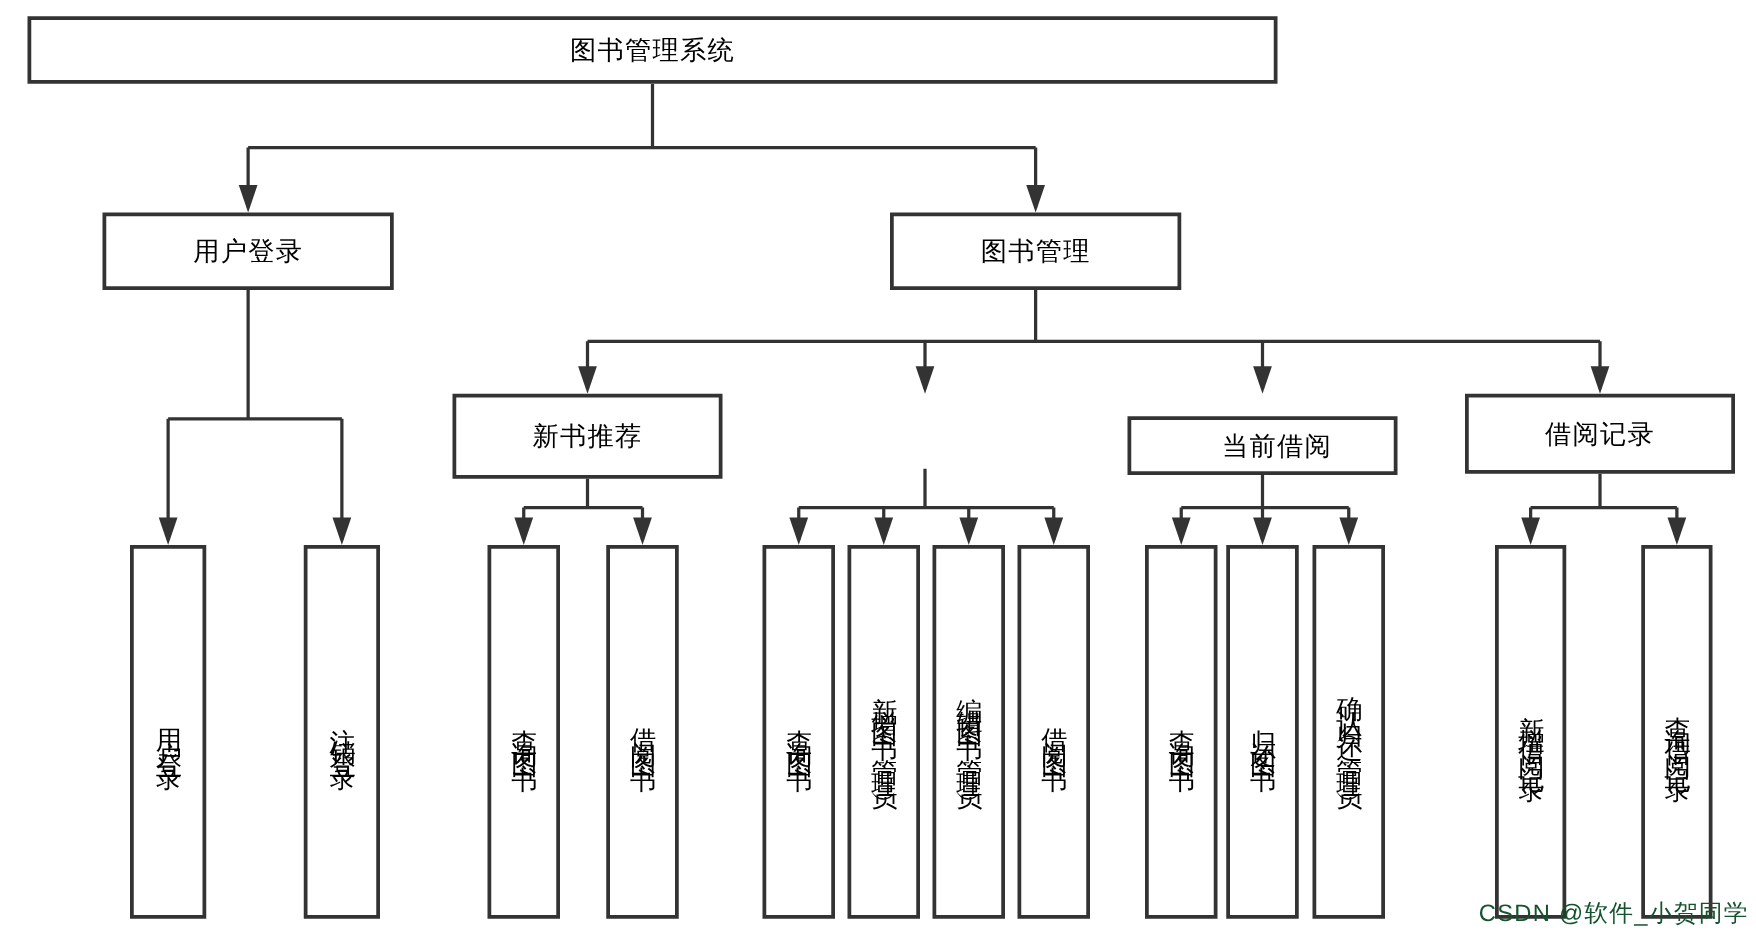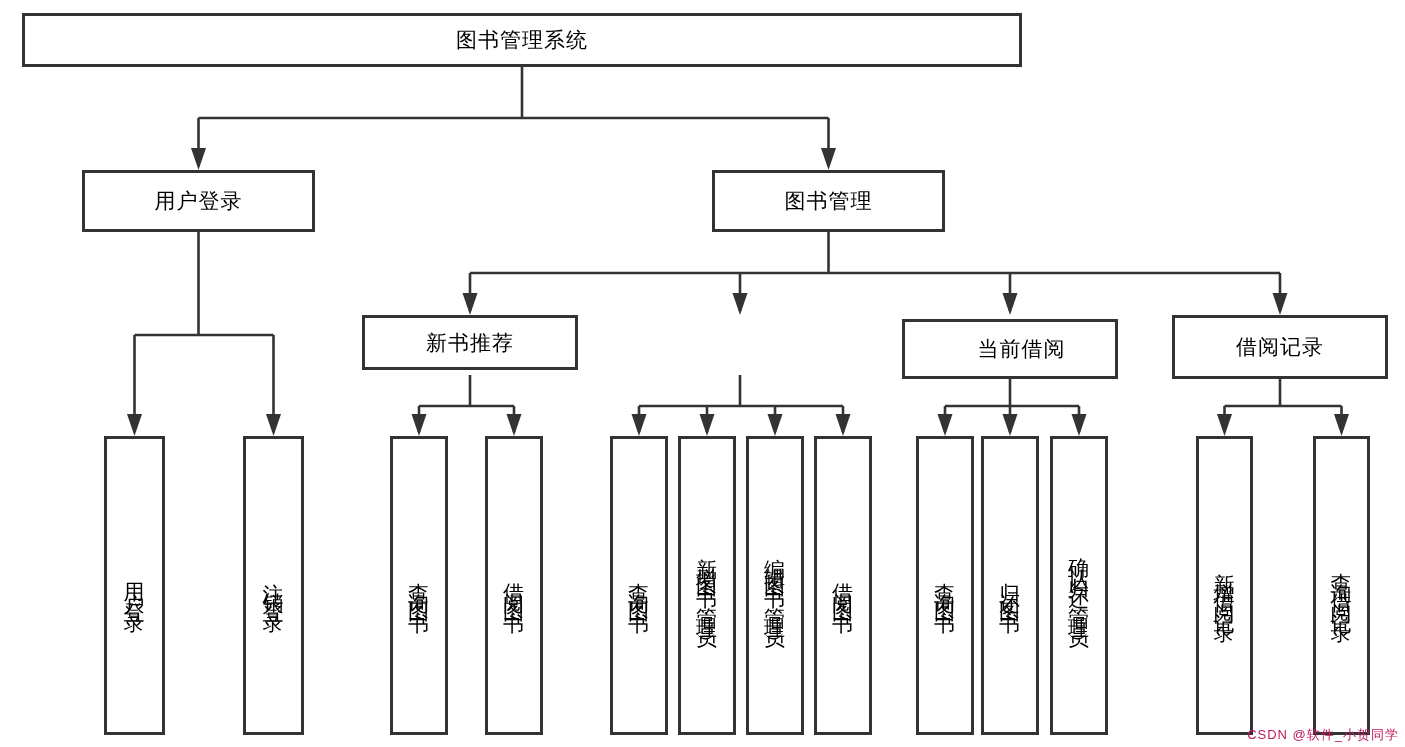--- a/index.html
+++ b/index.html
@@ -36,44 +36,44 @@
     writing-mode: vertical-rl;
     text-orientation: mixed;
     letter-spacing: 10px;
     line-height: 1;
     white-space: nowrap;
   }
   
   .n-root   { left: 22px;   top: 13px;  width: 1000px; height: 54px; }
   .n-login  { left: 82px;   top: 170px; width: 233px;  height: 62px; }
   .n-mgmt   { left: 712px;  top: 170px; width: 233px;  height: 62px; }
-  .n-rec    { left: 362px;  top: 315px; width: 216px;  height: 55px; }
+  .n-rec    { left: 362px;  top: 315px; width: 216px;  height: 68px; }
   .n-borrow { left: 632px;  top: 315px; width: 216px;  height: 60px; }
-  .n-cur    { left: 902px;  top: 319px; width: 216px;  height: 60px; padding-left: 23px; }
+  .n-cur    { left: 902px;  top: 333px; width: 216px;  height: 47px; padding-left: 23px; }
   .n-hist   { left: 1172px; top: 315px; width: 216px;  height: 64px; }
   
   .leaf { top: 436px; height: 299px; }
   .l-1  { left: 104px;  width: 61px; }
   .l-2  { left: 243px;  width: 61px; }
   .l-3  { left: 390px;  width: 58px; }
   .l-4  { left: 485px;  width: 58px; }
   .l-5  { left: 610px;  width: 58px; }
   .l-6  { left: 678px;  width: 58px; }
   .l-7  { left: 746px;  width: 58px; }
   .l-8  { left: 814px;  width: 58px; }
   .l-9  { left: 916px;  width: 58px; }
   .l-10 { left: 981px;  width: 58px; }
   .l-11 { left: 1050px; width: 58px; }
   .l-12 { left: 1196px; width: 57px; }
   .l-13 { left: 1313px; width: 57px; }
   .watermark {
     position: absolute;
     right: 6px; bottom: 3px;
-    font-size: 13px;
-    color: #be185d;
+    font-size: 19px;
+    color: #14532d;
     letter-spacing: 1px;
     white-space: nowrap;
   }
 </style>
 </head>
 <body>
 
 <div class="canvas">
 
   <svg class="connectors" viewBox="0 0 1405 747" xmlns="http://www.w3.org/2000/svg">

